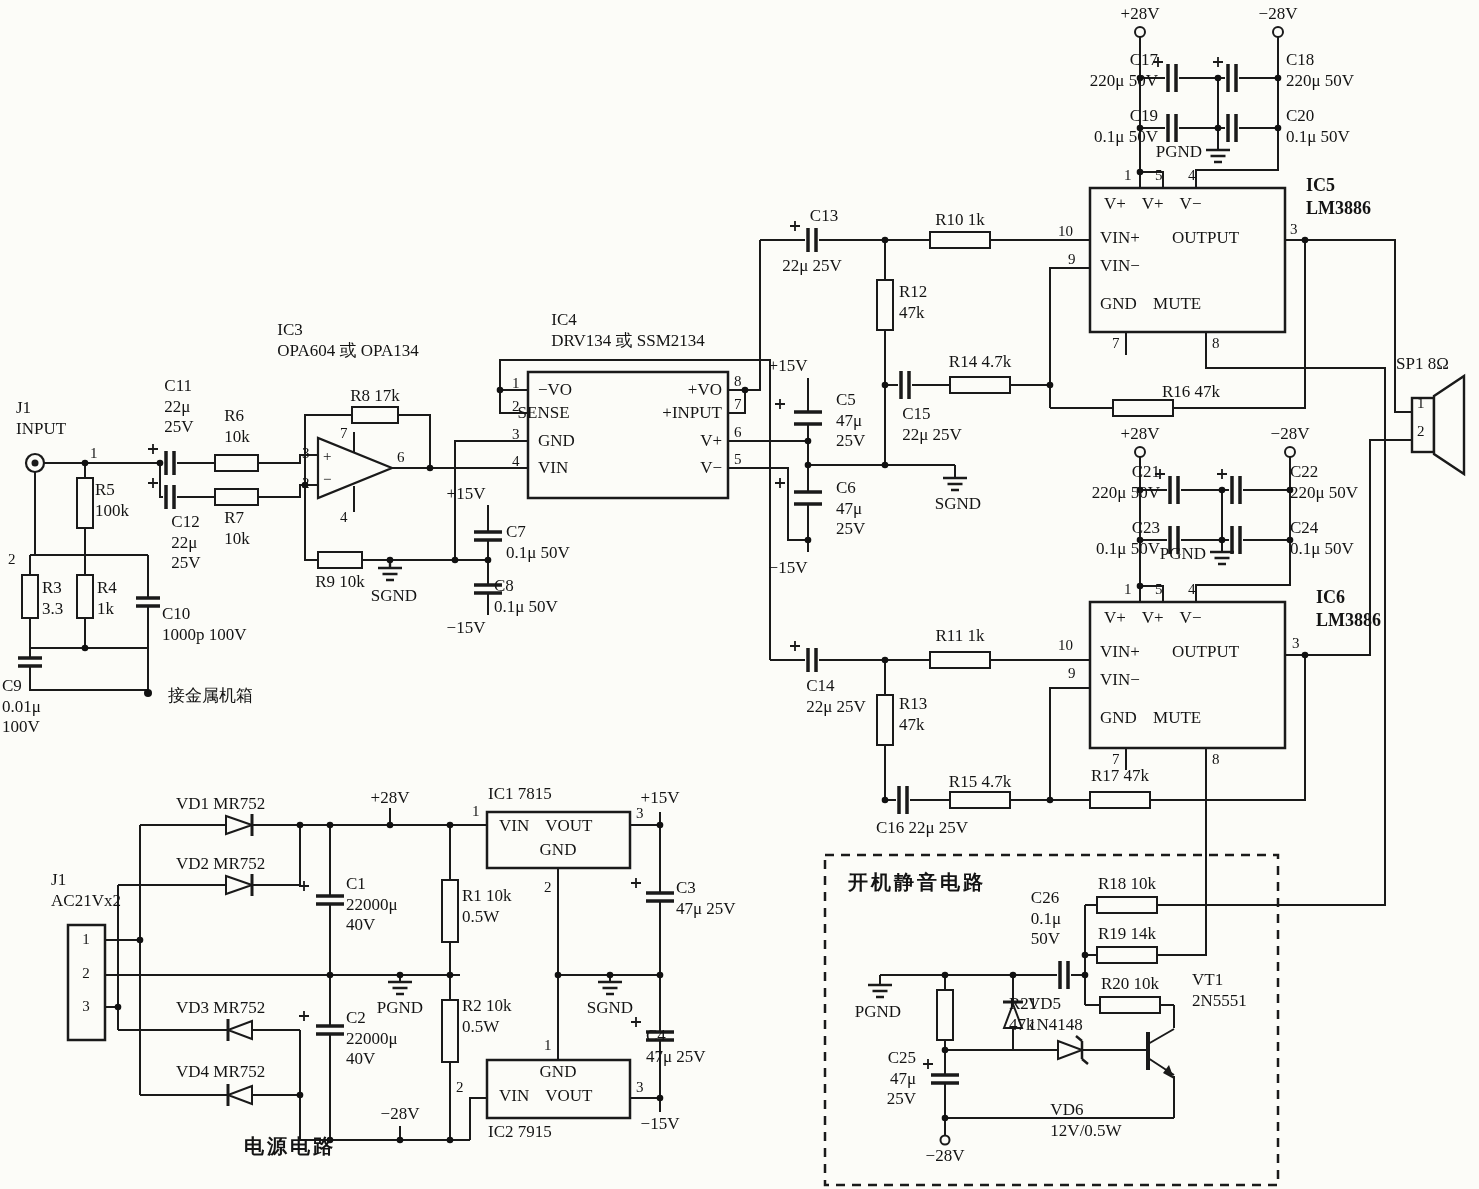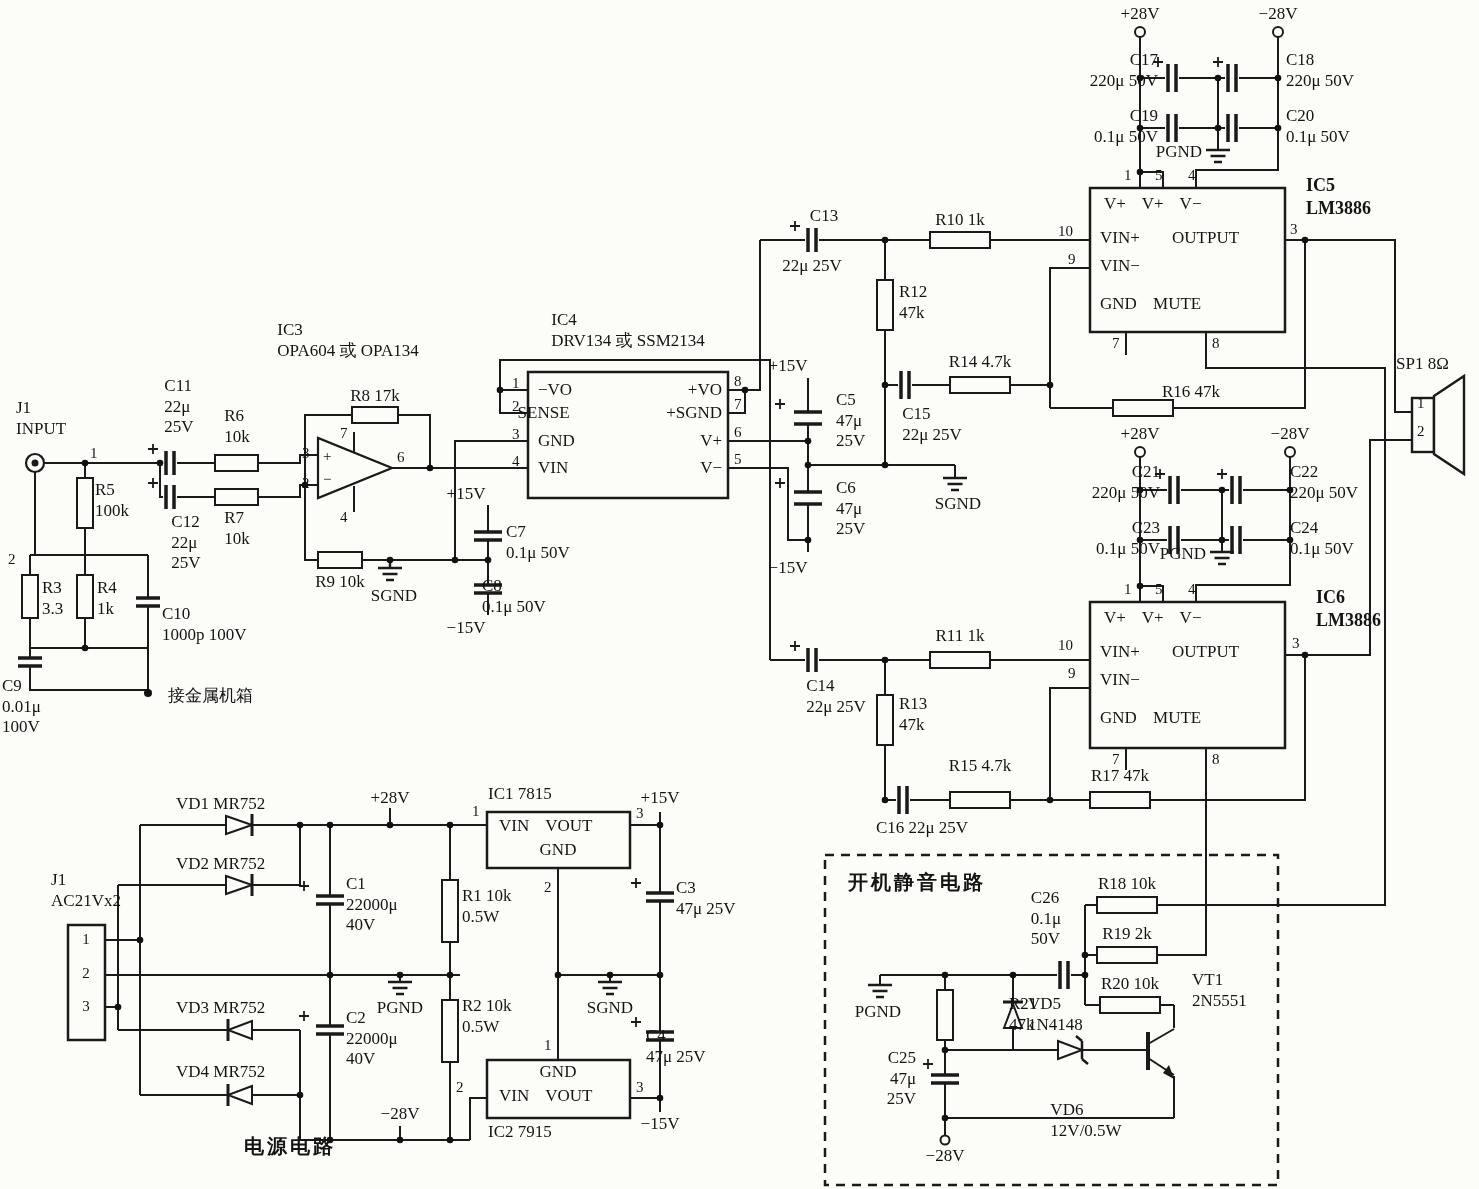--- a/index.html
+++ b/index.html
@@ -259,33 +259,33 @@
 
 <span class="lb c" style="left:628px;top:310px">IC4
 DRV134 或 SSM2134</span>
 <span class="lb s" style="left:512px;top:374px">1</span>
 <span class="lb s" style="left:512px;top:397px">2</span>
 <span class="lb s" style="left:512px;top:425px">3</span>
 <span class="lb s" style="left:512px;top:452px">4</span>
 <span class="lb" style="left:538px;top:380px">−VO</span>
 <span class="lb r" style="left:722px;top:380px">+VO</span>
 <span class="lb" style="left:508px;top:403px">−SENSE</span>
-<span class="lb r" style="left:722px;top:403px">+SGND</span>
+<span class="lb r" style="left:722px;top:403px">+INPUT</span>
 <span class="lb" style="left:538px;top:431px">GND</span>
 <span class="lb r" style="left:722px;top:431px">V+</span>
 <span class="lb" style="left:538px;top:458px">VIN</span>
 <span class="lb r" style="left:722px;top:458px">V−</span>
 <span class="lb s" style="left:734px;top:372px">8</span>
 <span class="lb s" style="left:734px;top:395px">7</span>
 <span class="lb s" style="left:734px;top:423px">6</span>
 <span class="lb s" style="left:734px;top:450px">5</span>
 <span class="lb c" style="left:466px;top:484px">+15V</span>
 <span class="lb" style="left:506px;top:522px">C7
 0.1μ 50V</span>
-<span class="lb" style="left:482px;top:576px">C8
+<span class="lb" style="left:494px;top:576px">C8
 0.1μ 50V</span>
 <span class="lb c" style="left:466px;top:618px">−15V</span>
 
 <span class="lb c" style="left:788px;top:356px">+15V</span>
 <span class="lb" style="left:836px;top:390px">C5
 47μ
 25V</span>
 <span class="lb" style="left:836px;top:478px">C6
 47μ
 25V</span>
@@ -331,21 +331,21 @@
 
 <span class="lb" style="left:1396px;top:354px">SP1 8Ω</span>
 <span class="lb s" style="left:1417px;top:394px">1</span>
 <span class="lb s" style="left:1417px;top:422px">2</span>
 
 <span class="lb c" style="left:960px;top:626px">R11 1k</span>
 <span class="lb c" style="left:836px;top:676px">C14
 22μ 25V</span>
 <span class="lb" style="left:899px;top:694px">R13
 47k</span>
-<span class="lb c" style="left:980px;top:756px">R15 4.7k</span>
+<span class="lb c" style="left:980px;top:772px">R15 4.7k</span>
 <span class="lb c" style="left:1120px;top:766px">R17 47k</span>
 <span class="lb c" style="left:922px;top:818px">C16 22μ 25V</span>
 
 <span class="lb c" style="left:1140px;top:424px">+28V</span>
 <span class="lb c" style="left:1290px;top:424px">−28V</span>
 <span class="lb r" style="left:1160px;top:462px">C21
 220μ 50V</span>
 <span class="lb" style="left:1290px;top:462px">C22
 220μ 50V</span>
 <span class="lb r" style="left:1160px;top:518px">C23
@@ -410,21 +410,21 @@
 <span class="lb" style="left:488px;top:1122px">IC2 7915</span>
 <span class="lb c" style="left:400px;top:1104px">−28V</span>
 <span class="lb c" style="left:660px;top:1114px">−15V</span>
 <span class="lb xl" style="left:244px;top:1134px">电源电路</span>
 
 <span class="lb xl" style="left:848px;top:870px">开机静音电路</span>
 <span class="lb c" style="left:1046px;top:888px">C26
 0.1μ
 50V</span>
 <span class="lb c" style="left:1127px;top:874px">R18 10k</span>
-<span class="lb c" style="left:1127px;top:924px">R19 2k</span>
+<span class="lb c" style="left:1127px;top:924px">R19 14k</span>
 <span class="lb c" style="left:1130px;top:974px">R20 10k</span>
 <span class="lb c" style="left:878px;top:1002px">PGND</span>
 <span class="lb" style="left:1009px;top:994px">R21
 47k</span>
 <span class="lb" style="left:1028px;top:994px">VD5
 1N4148</span>
 <span class="lb" style="left:1192px;top:970px">VT1
 2N5551</span>
 <span class="lb r" style="left:916px;top:1048px">C25
 47μ

